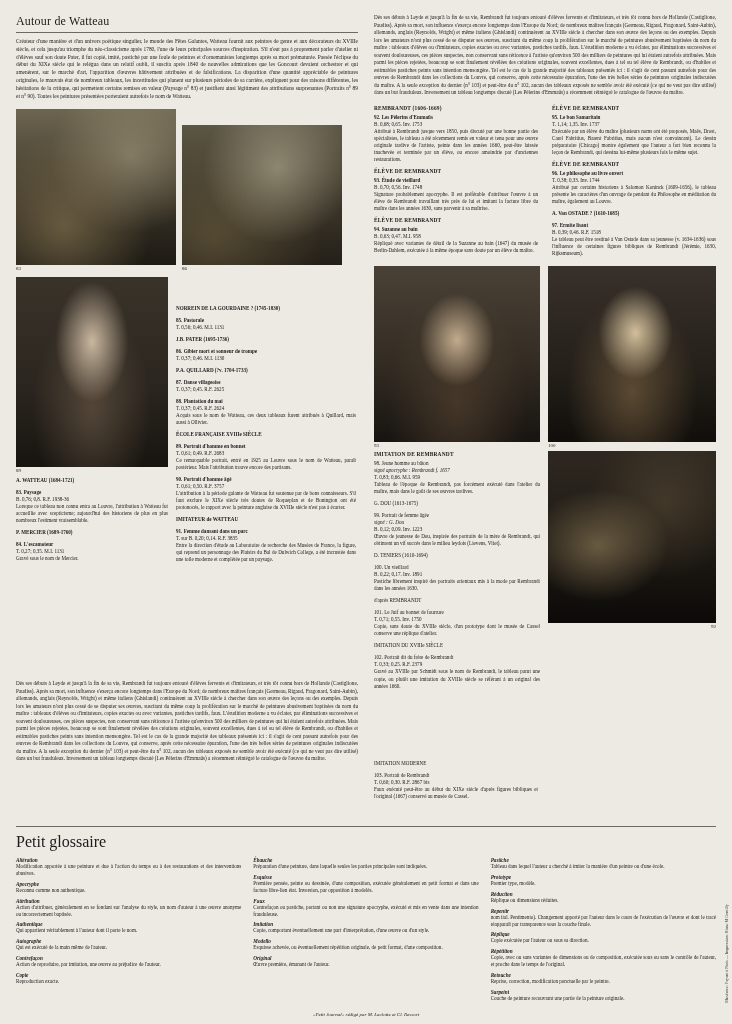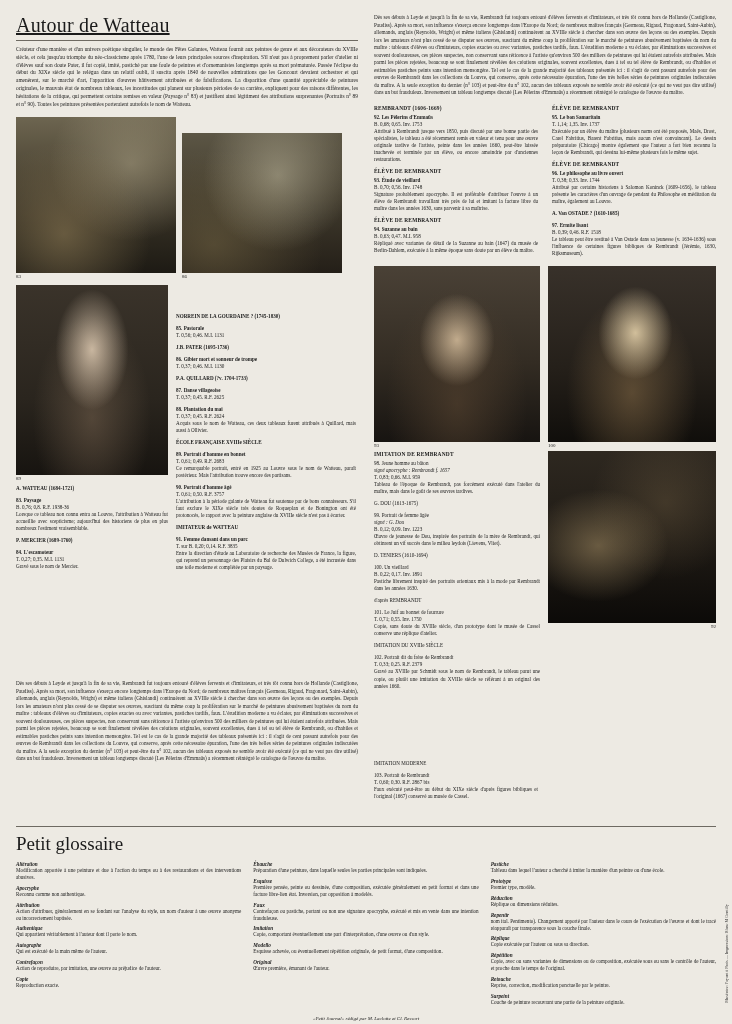--- a/index.html
+++ b/index.html
@@ -18,27 +18,26 @@
     position: relative;
     width: 732px;
     height: 1024px;
     background: #edeae3;
     box-sizing: border-box;
     padding: 14px 16px 10px 16px;
   }
   
   .section-title {
     font-family: "Liberation Serif", serif;
-    font-size: 20px;
+    font-size: 12px;
     font-weight: normal;
     letter-spacing: .2px;
     margin: 0 0 5px 0;
     padding-bottom: 3px;
     border-bottom: 1px solid #6e6a62;
-    text-decoration: underline;
   }
   .cols2 {
     display: flex;
     gap: 14px;
   }
   .col {
     flex: 1;
   }
   .entry {
     font-size: 5.1px;
@@ -138,21 +137,21 @@
   
   .rembrandt-wrap { margin-top: 8px; }
 
   
   .glossary {
     margin-top: 8px;
     border-top: 1px solid #6e6a62;
     padding-top: 6px;
   }
   .gloss-title {
-    font-size: 19px;
+    font-size: 16px;
     margin: 0 0 6px 0;
     font-weight: normal;
   }
   .gloss-cols {
     display: flex;
     gap: 12px;
   }
   .gloss-col { flex: 1; }
   .gterm {
     font-size: 5.2px;

